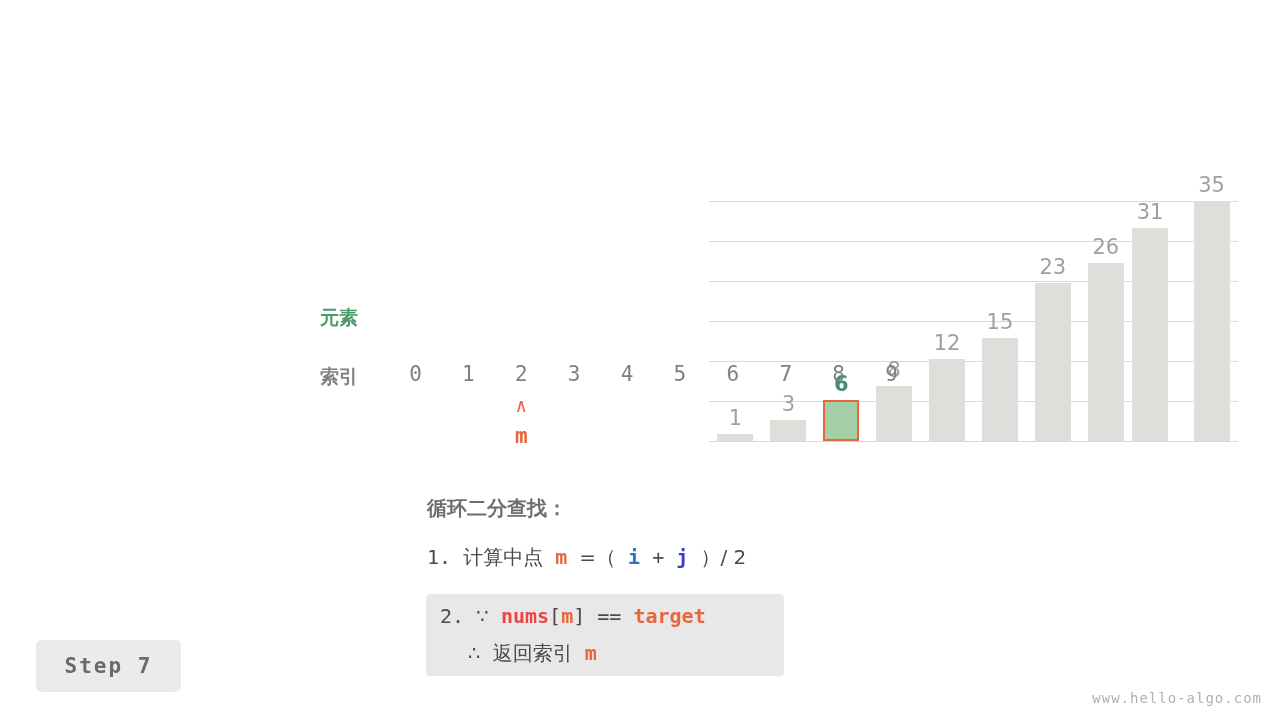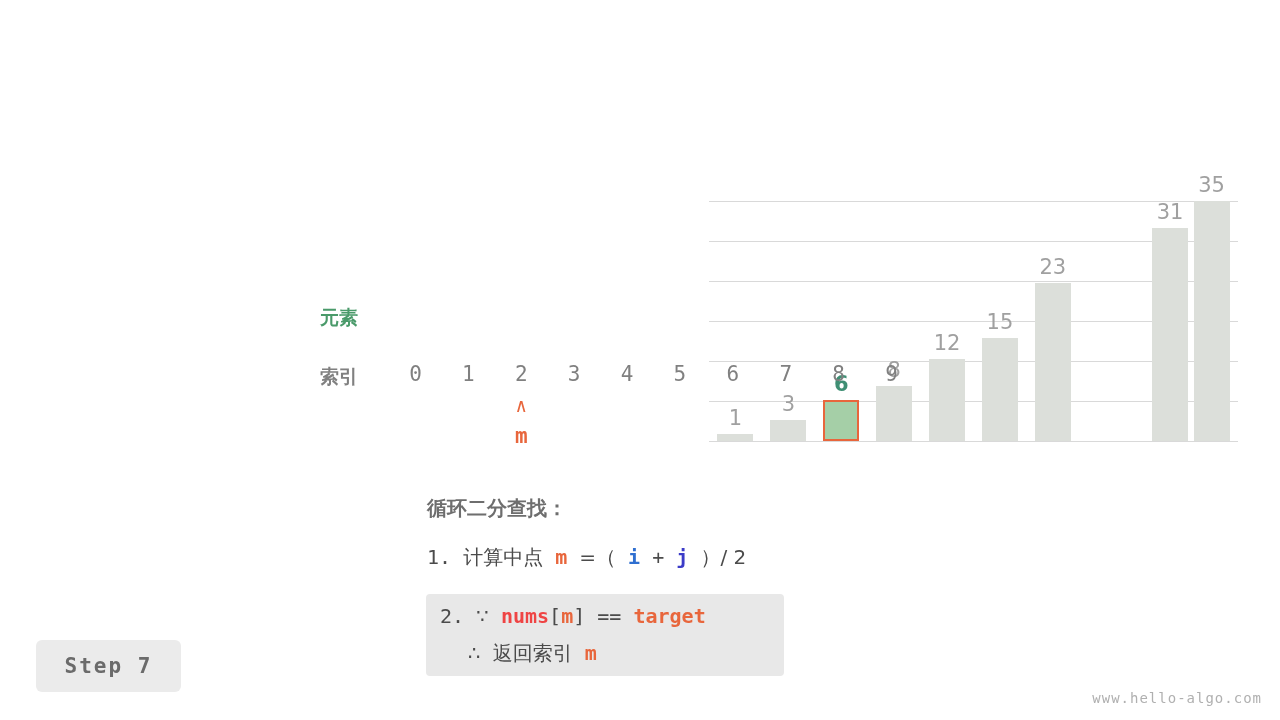--- a/index.html
+++ b/index.html
@@ -249,21 +249,25 @@
         <div class="bar-value" style="bottom: 86px;">12</div>
       </div>
       <div class="bar-group" style="left: 272.95px; height: 240px;">
         <div class="bar" style="height: 103px;"></div>
         <div class="bar-value" style="bottom: 107px; margin-top: 22px;">15</div>
       </div>
       <div class="bar-group" style="left: 325.85px; height: 240px;">
         <div class="bar" style="height: 158px;"></div>
         <div class="bar-value" style="bottom: 162px;">23</div>
       </div>
-      <div class="bar-group" style="left: 443px; height: 192px;">
+      <div class="bar-group" style="left: 378.75px; height: 240px;">
+        <div class="bar" style="height: 178px;"></div>
+        <div class="bar-value" style="bottom: 182px;">26</div>
+      </div>
+      <div class="bar-group" style="left: 423px; height: 192px;">
         <div class="bar" style="height: 213px;"></div>
         <div class="bar-value" style="bottom: 217px;">31</div>
       </div>
       <div class="bar-group" style="left: 484.55px; height: 240px;">
         <div class="bar" style="height: 240px;"></div>
         <div class="bar-value" style="bottom: 244px;">35</div>
       </div>
     </div>
 </div>
 

